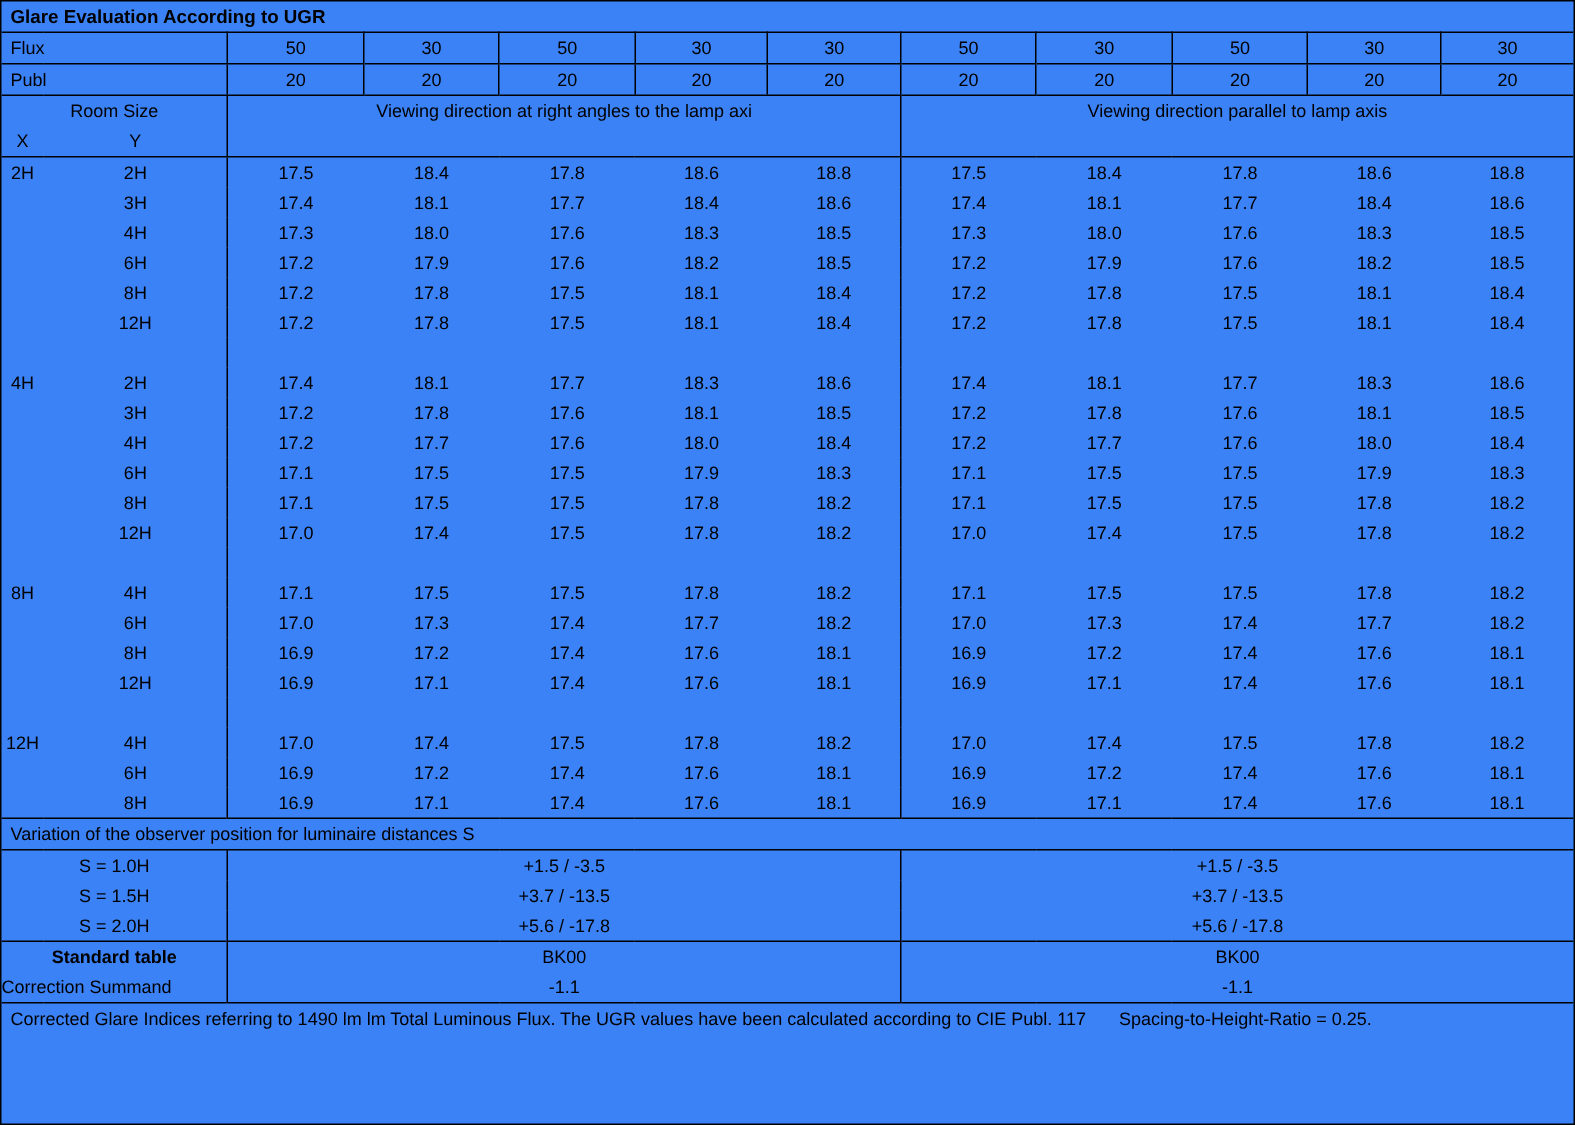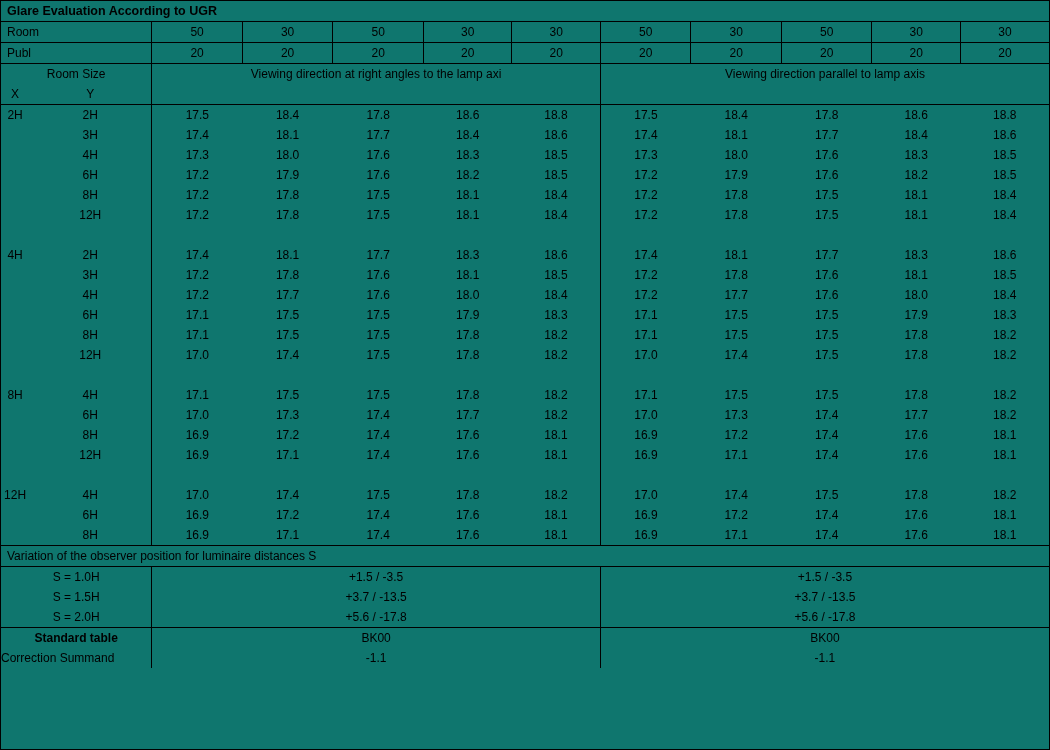--- a/index.html
+++ b/index.html
@@ -11,21 +11,21 @@
     font-family: "Liberation Sans", sans-serif;
     font-size: 12px;
     color: #000000;
   }
   #page {
     position: relative;
     width: 1050px;
     height: 750px;
     box-sizing: border-box;
     border: 1px solid #000000;
-    background: #0f766e;
+    background: #3b82f6;
     overflow: hidden;
   }
   table.ugr {
     border-collapse: collapse;
     table-layout: fixed;
     width: 1048px;
     font-size: 12px;
   }
   table.ugr td {
     padding: 0;
@@ -105,21 +105,21 @@
       <col style="width:88px">
     </colgroup>
     <tbody>
 
       <tr>
         <td class="title-cell" colspan="12">Glare Evaluation According to UGR</td>
       </tr>
 
 
       <tr>
-        <td class="hdr-label" colspan="2">Room</td>
+        <td class="hdr-label" colspan="2">Flux</td>
         <td class="hdr-val">50</td>
         <td class="hdr-val">30</td>
         <td class="hdr-val">50</td>
         <td class="hdr-val">30</td>
         <td class="hdr-val">30</td>
         <td class="hdr-val">50</td>
         <td class="hdr-val">30</td>
         <td class="hdr-val">50</td>
         <td class="hdr-val">30</td>
         <td class="hdr-val">30</td>
@@ -463,15 +463,18 @@
         <td class="std-label" colspan="2">Standard table</td>
         <td class="std-val" colspan="5">BK00</td>
         <td class="std-val" colspan="5">BK00</td>
       </tr>
       <tr>
         <td class="corr-label" colspan="2">Correction Summand</td>
         <td class="corr-val" colspan="5">-1.1</td>
         <td class="corr-val" colspan="5">-1.1</td>
       </tr>
 
+      <tr>
+        <td class="foot-cell" colspan="12"><span>Corrected Glare Indices referring to 1490 lm lm Total Luminous Flux. The UGR values have been calculated according to CIE Publ. 117</span><span class="footnote-spacing">Spacing-to-Height-Ratio = 0.25.</span></td>
+      </tr>
     </tbody>
   </table>
 </div>
 
 </body></html>

